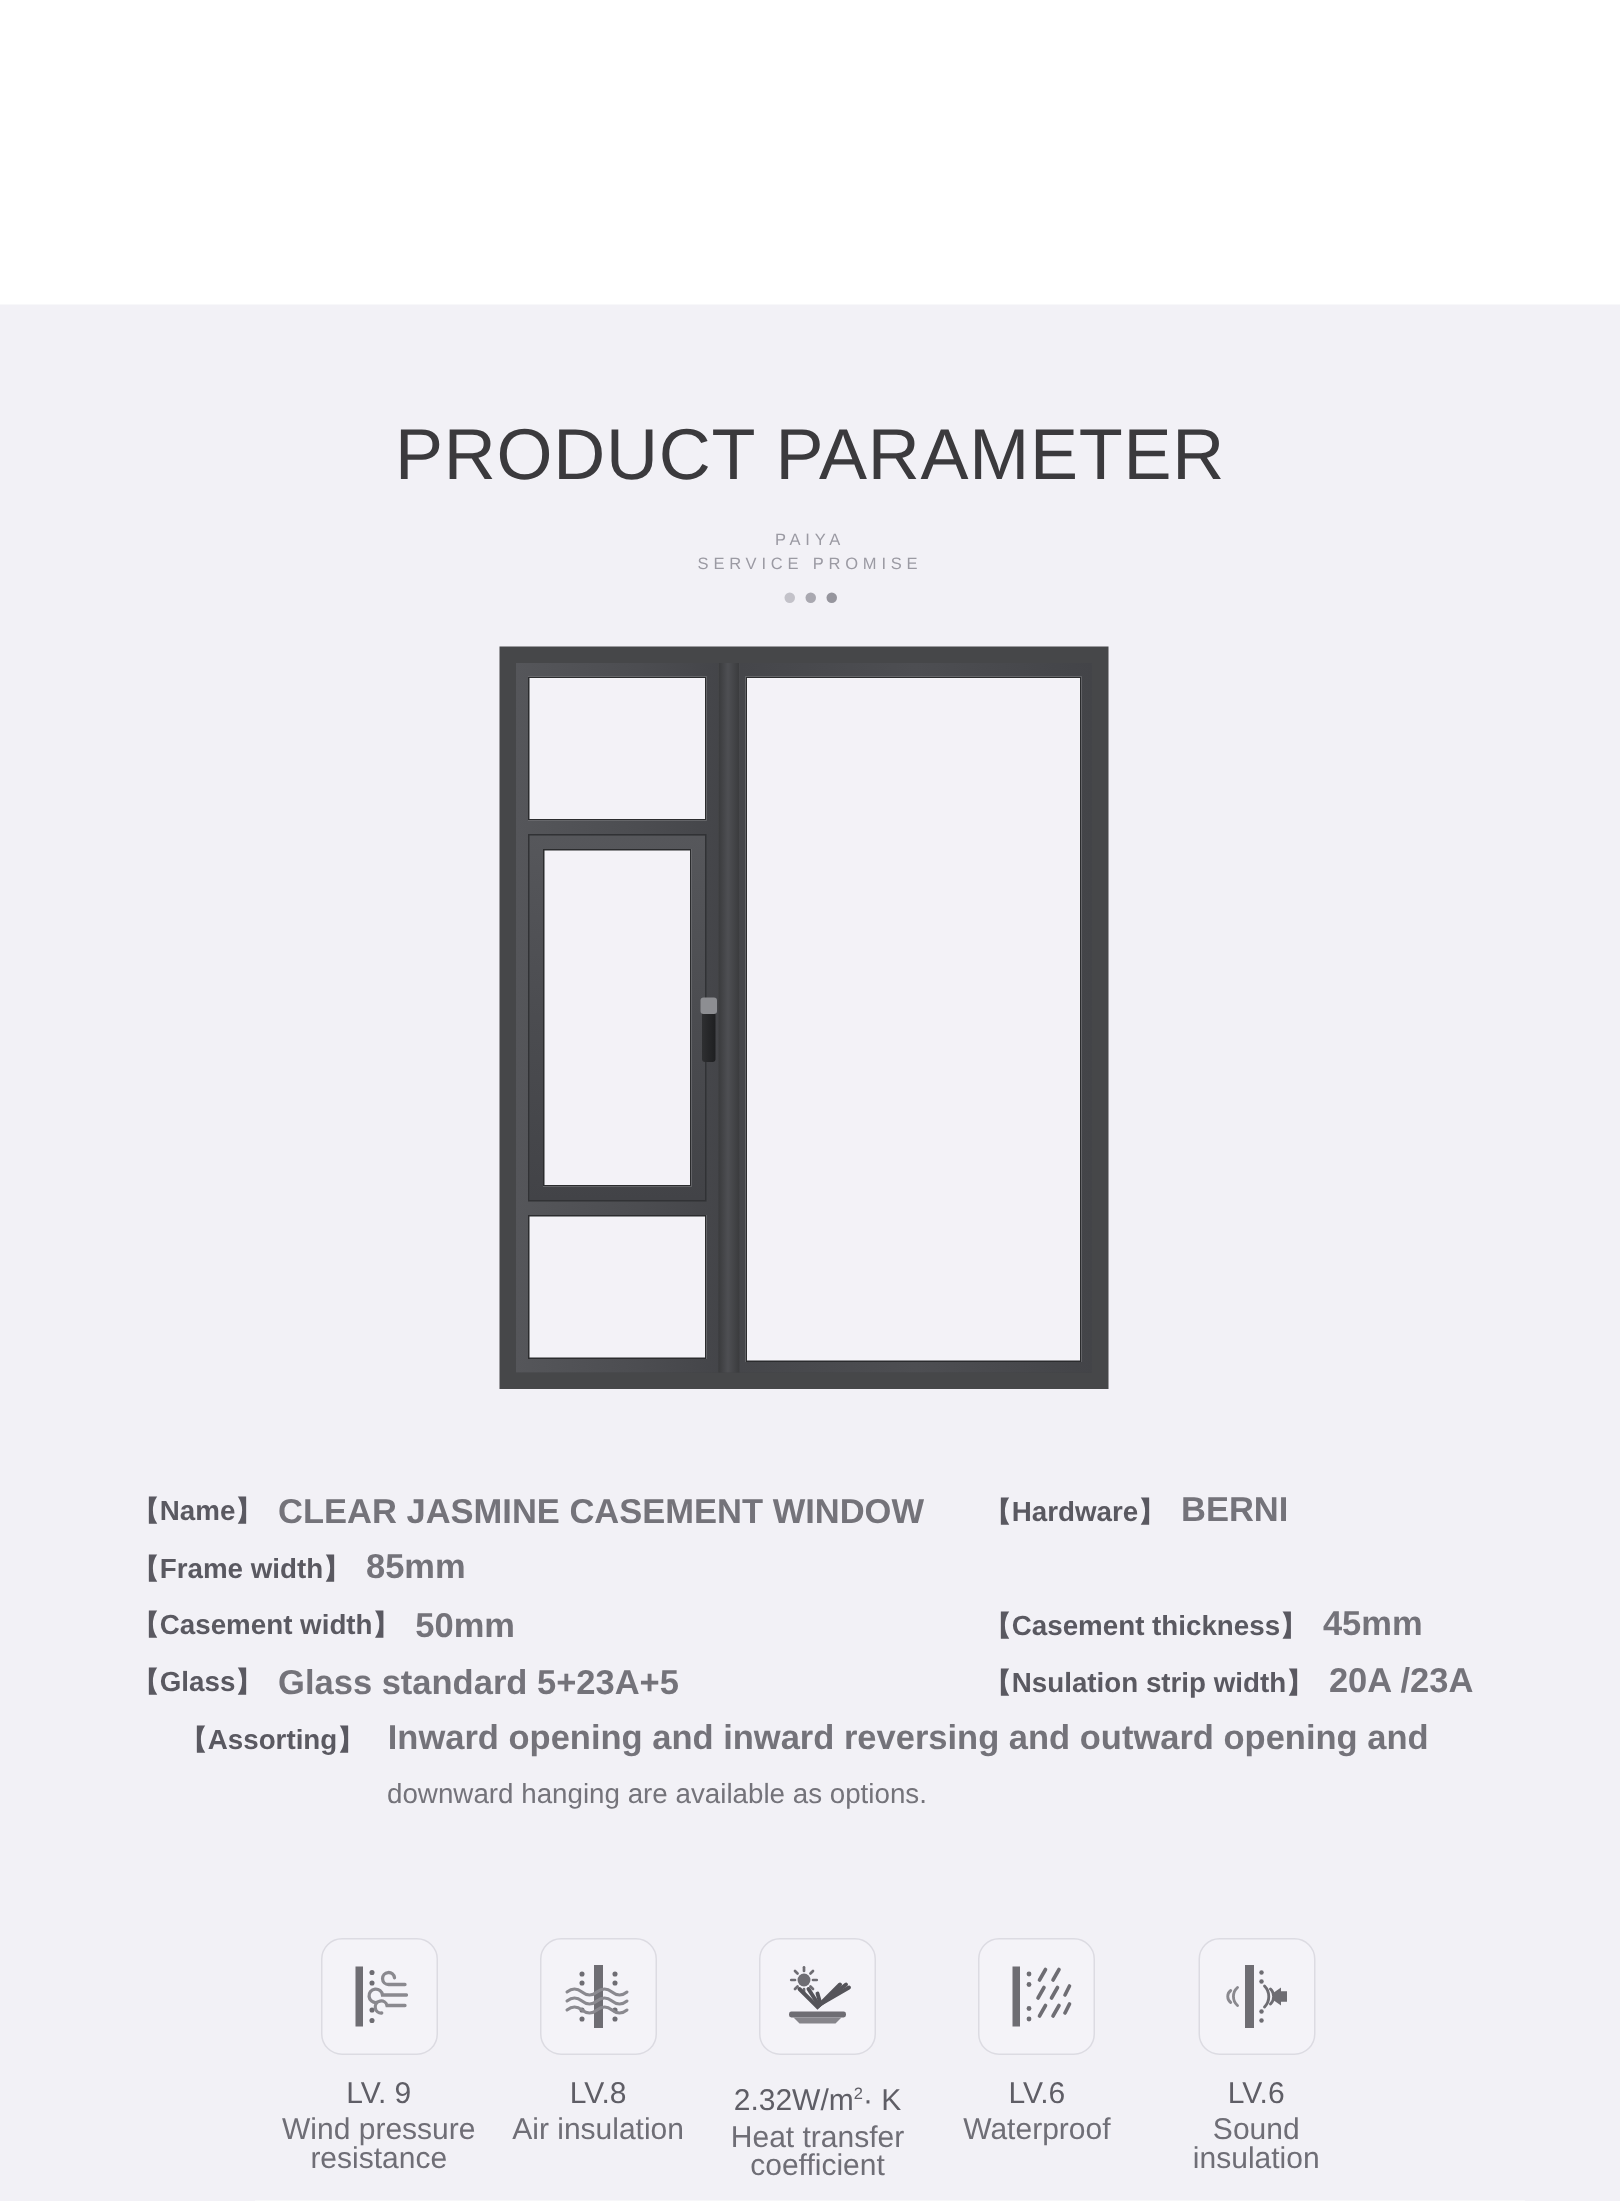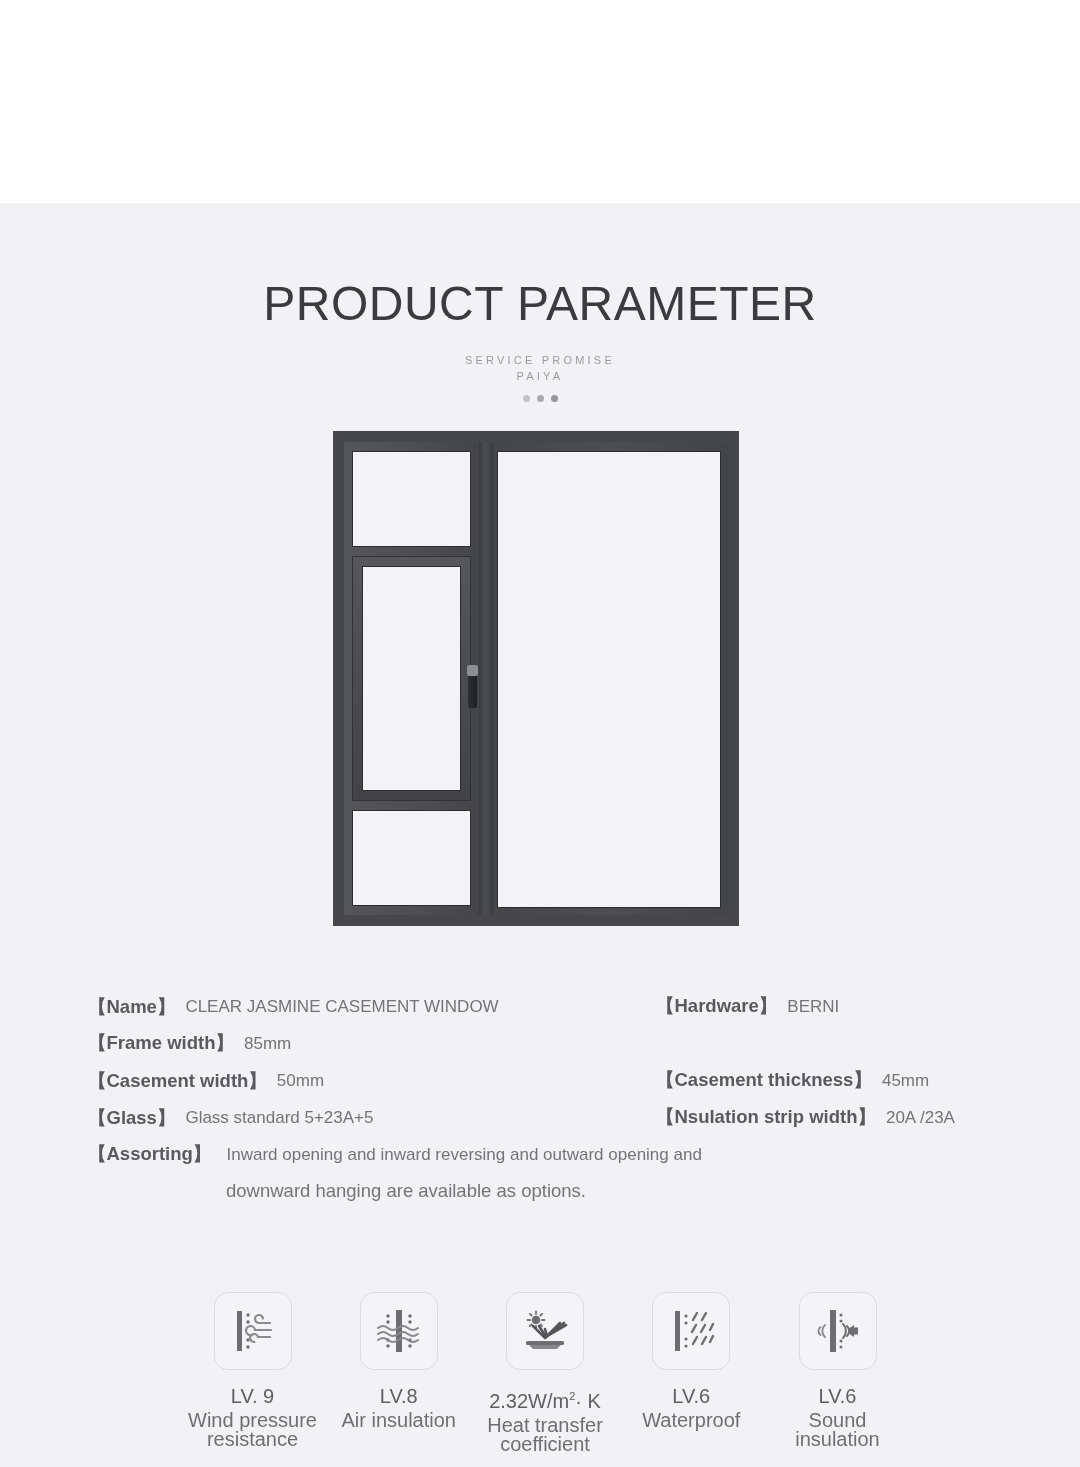--- a/index.html
+++ b/index.html
@@ -180,27 +180,28 @@
   }
   .spec-cell.left  { width: 568px; align-items: center; }
   .spec-cell.right { width: 336px; }
   .spec-key {
     color: #5a5961;
     font-weight: 700;
     font-size: 18.5px;
   }
   .spec-val {
     color: #74737a;
-    font-weight: 400;
-    font-size: 17px;
+    font-weight: 700;
+    font-size: 23px;
     margin-left: 10px;
   }
   #assorting-row {
     display: block;
     margin-top: 0;
+    margin-left: 32px;
   }
   #assorting-line2 {
     display: block;
     padding-left: 138px;
     color: #74737a;
   }
 
   
   #features {
     position: absolute;
@@ -247,22 +248,22 @@
 </head>
 <body>
 
 <div id="page">
 
   <div id="panel"></div>
 
   <div id="header">
     <h1 id="page-title">PRODUCT PARAMETER</h1>
     <div id="subtitle">
+      <div>PAIYA</div>
       <div>SERVICE PROMISE</div>
-      <div>PAIYA</div>
     </div>
     <div id="dots">
       <span class="dot" style="background:#c3c2c9"></span>
       <span class="dot" style="background:#a9a8b0"></span>
       <span class="dot" style="background:#96959d"></span>
     </div>
   </div>
 
   <div id="product-image">
     <div id="window-inner">

